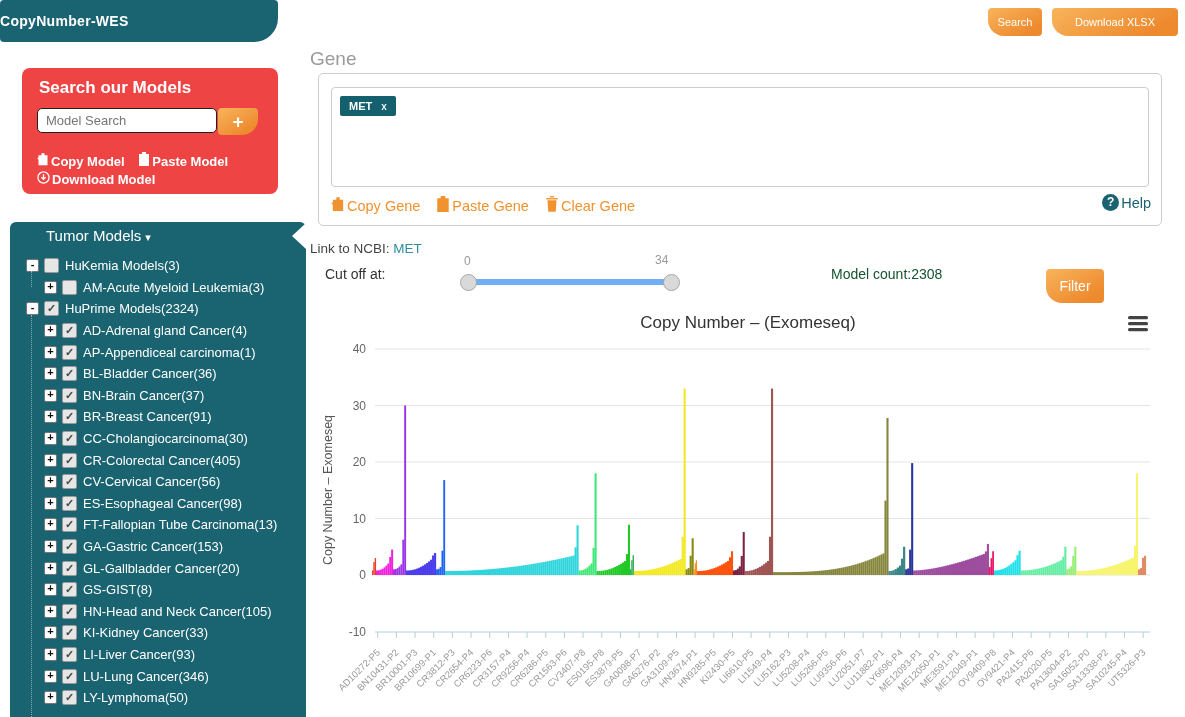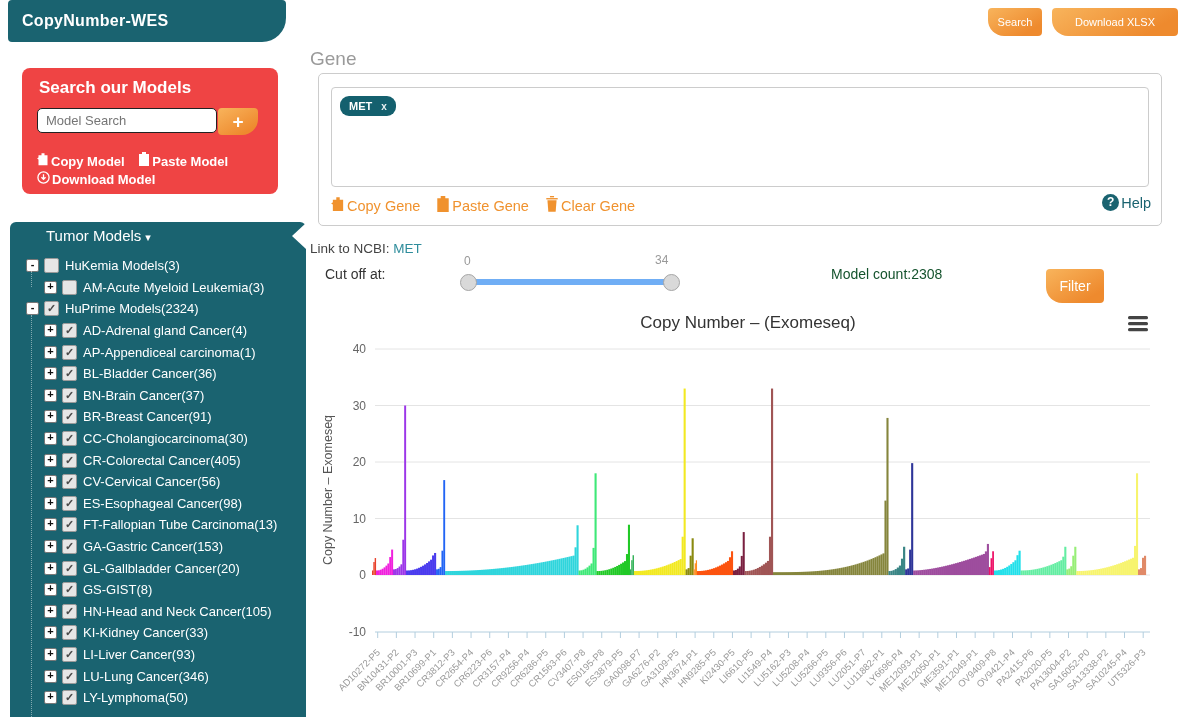--- a/index.html
+++ b/index.html
@@ -1,22 +1,22 @@
 <!DOCTYPE html>
 <html><head>
 <meta charset="utf-8">
 <style>
   html,body{margin:0;padding:0;background:#fff;}
   #app{position:relative;width:1185px;height:717px;overflow:hidden;background:#fff;
        font-family:"Liberation Sans",sans-serif;}
 
   
-  .app-header{position:absolute;left:8px;top:0;width:278px;height:42px;background:#1a6370;
-    border-radius:4px 4px 24px 4px;color:#fff;font-size:16px;font-weight:bold;
-    line-height:42px;padding-left:14px;box-sizing:border-box;letter-spacing:.3px;}
+  .app-header{position:absolute;left:0;top:0;width:278px;height:42px;background:#1a6370;
+    border-radius:4px 4px 24px 4px;color:#fff;font-size:14px;font-weight:bold;
+    line-height:42px;box-sizing:border-box;letter-spacing:.3px;}
   .btn-orange{position:absolute;background:linear-gradient(150deg,#f8b45c 0%,#ee8a2e 80%);
     color:#fff;border:none;border-radius:4px 4px 4px 16px;font-size:11px;
     font-family:"Liberation Sans",sans-serif;display:flex;align-items:center;justify-content:center;cursor:pointer;}
   #btn-search{left:988px;top:8px;width:54px;height:28px;}
   #btn-download{left:1052px;top:8px;width:126px;height:28px;}
 
   
   .search-panel{position:absolute;left:22px;top:68px;width:256px;height:126px;background:#ef4444;
     border-radius:8px;color:#fff;}
   .sp-title{position:absolute;left:17px;top:10px;font-size:17px;font-weight:bold;}
@@ -44,21 +44,21 @@
     font-size:11px;line-height:9px;text-align:center;margin-right:5px;flex:none;font-weight:bold;}
   .cbox{width:13px;height:13px;background:#e6e6e6;border:1px solid #9a9a9a;border-radius:2px;color:#4a4a4a;
     font-size:11px;line-height:12px;text-align:center;margin-right:6px;flex:none;font-weight:bold;}
 
   
   .gene-label{position:absolute;left:310px;top:48px;font-size:19px;color:#9a9a9a;}
   .gene-card{position:absolute;left:318px;top:73px;width:844px;height:153px;border:1px solid #ccc;
     border-radius:5px;background:#fff;box-sizing:border-box;}
   .gene-inner{position:absolute;left:12px;top:13px;right:12px;height:98px;border:1px solid #ccc;
     border-radius:4px;}
-  .gene-tag{position:absolute;left:8px;top:8px;background:#14606e;color:#fff;border-radius:9px;height:20px;
+  .gene-tag{position:absolute;left:8px;top:8px;background:#14606e;color:#fff;border-radius:2px;height:20px;
     line-height:20px;padding:0 9px;font-size:11px;font-weight:bold;}
   .tag-x{margin-left:9px;font-size:10px;opacity:.9;cursor:pointer;}
   .gene-actions{position:absolute;left:12px;top:122px;display:flex;gap:16px;color:#f0922e;
     font-size:14.5px;align-items:center;}
   .gene-action{display:inline-flex;align-items:center;cursor:pointer;}
   .gene-action svg{margin-right:2px;}
   .gene-help{position:absolute;right:10px;top:120px;color:#1a6370;font-size:14.5px;display:flex;
     align-items:center;cursor:pointer;}
   .help-q{width:17px;height:17px;border-radius:50%;background:#1a6370;color:#fff;font-size:12px;
     font-weight:bold;text-align:center;line-height:17px;margin-right:2px;}

